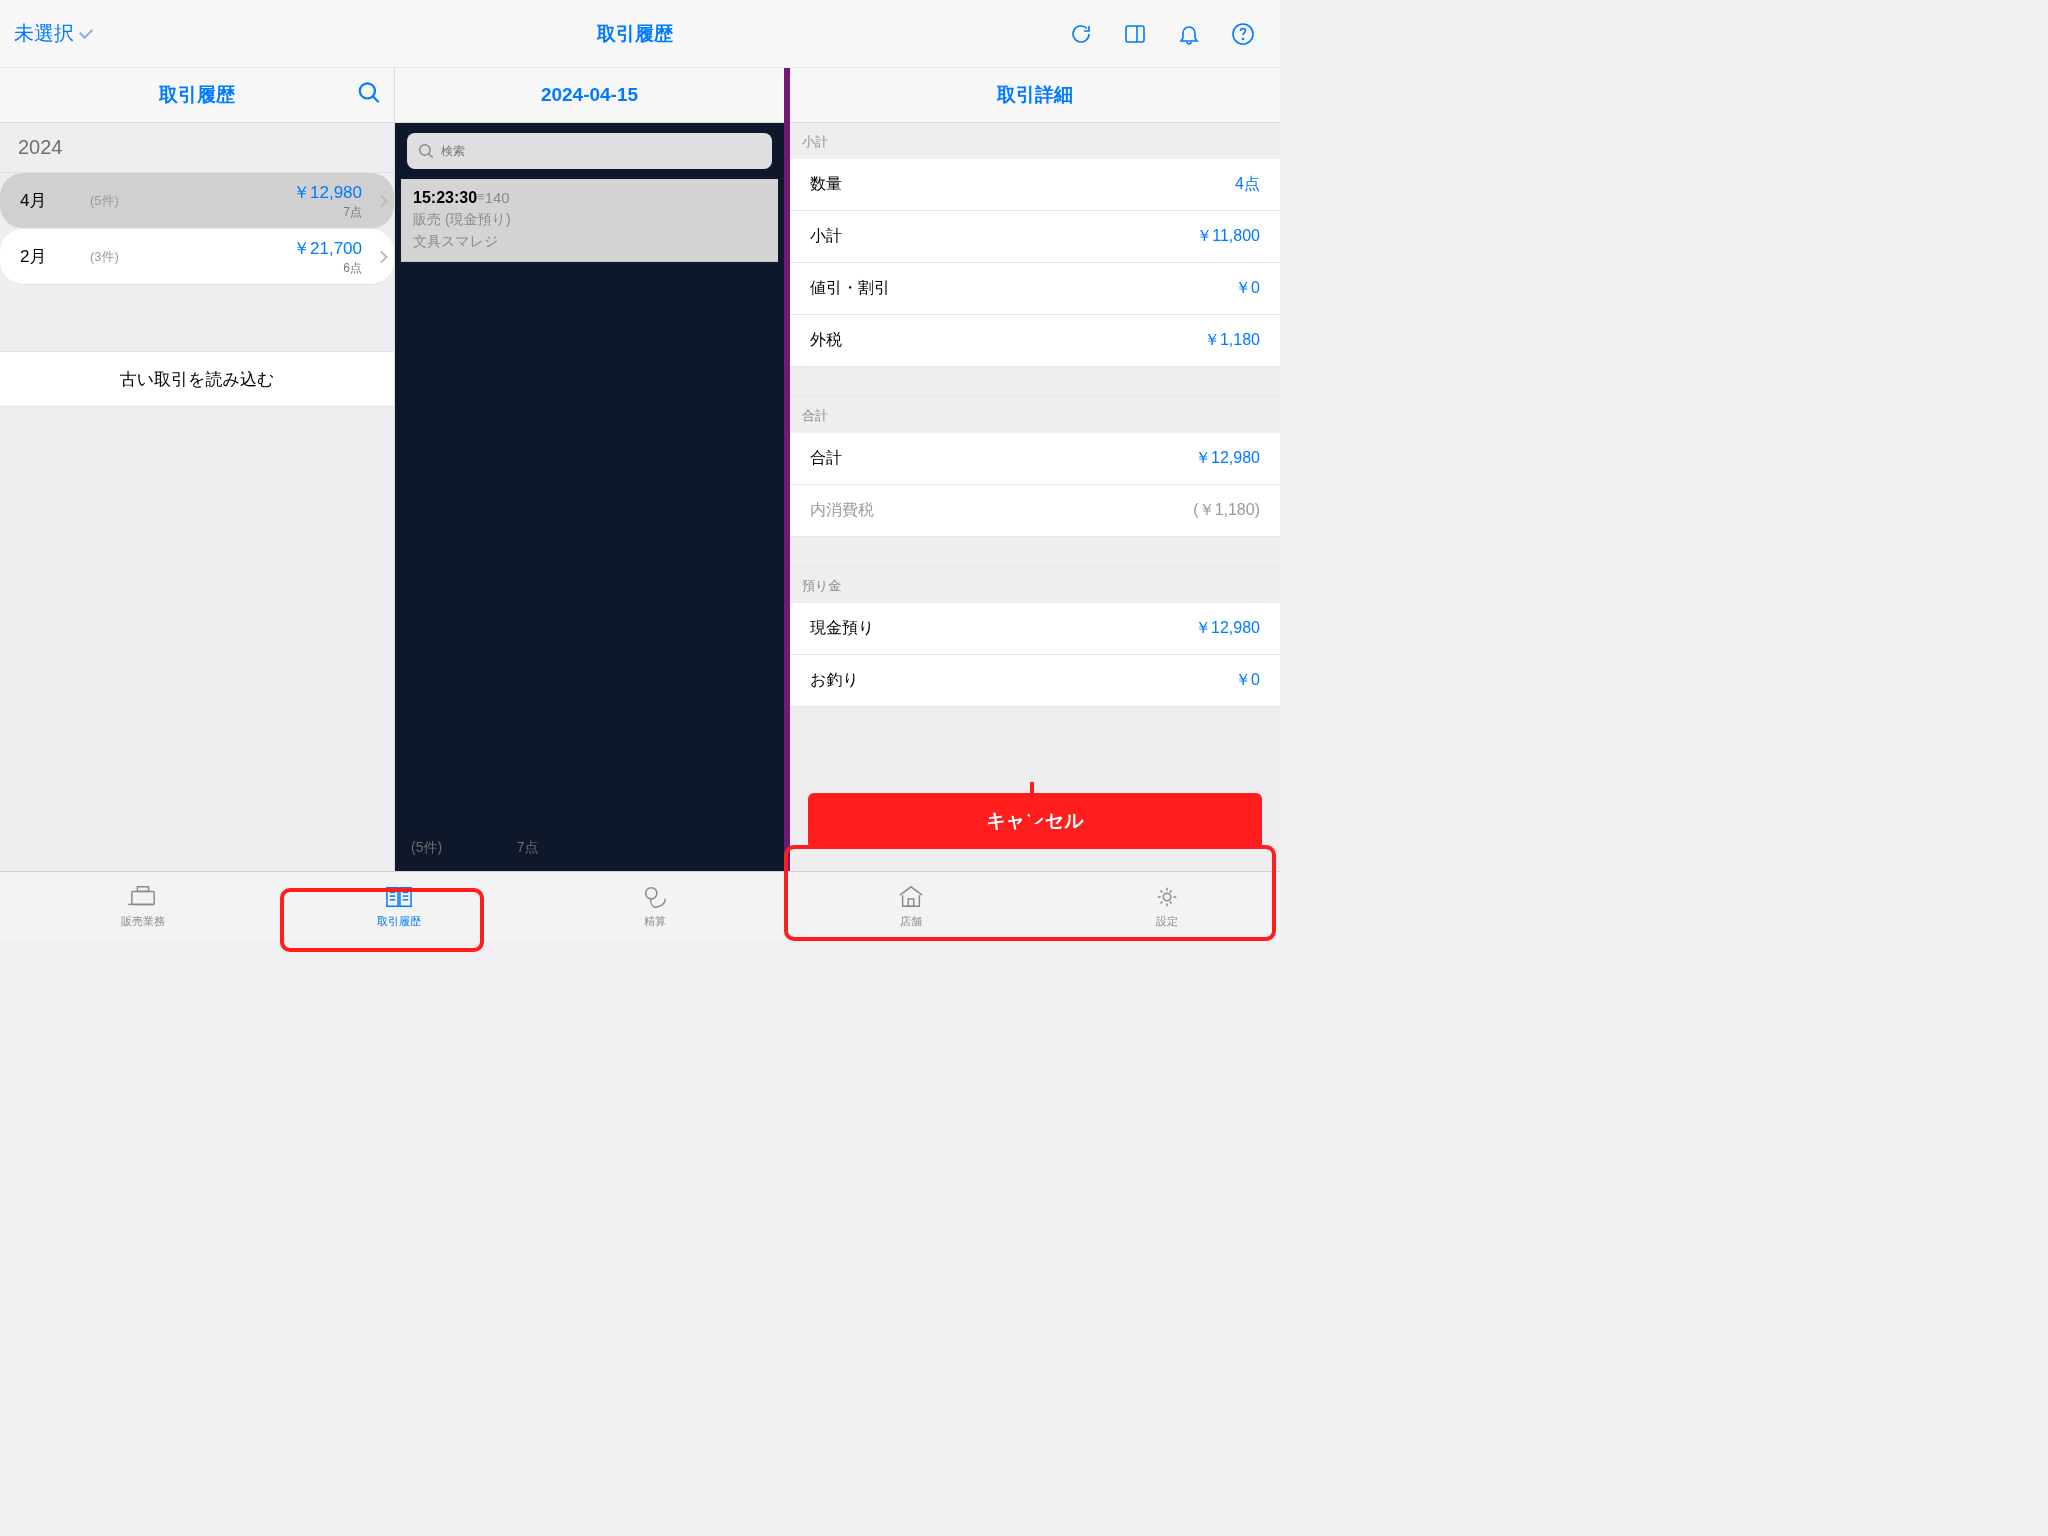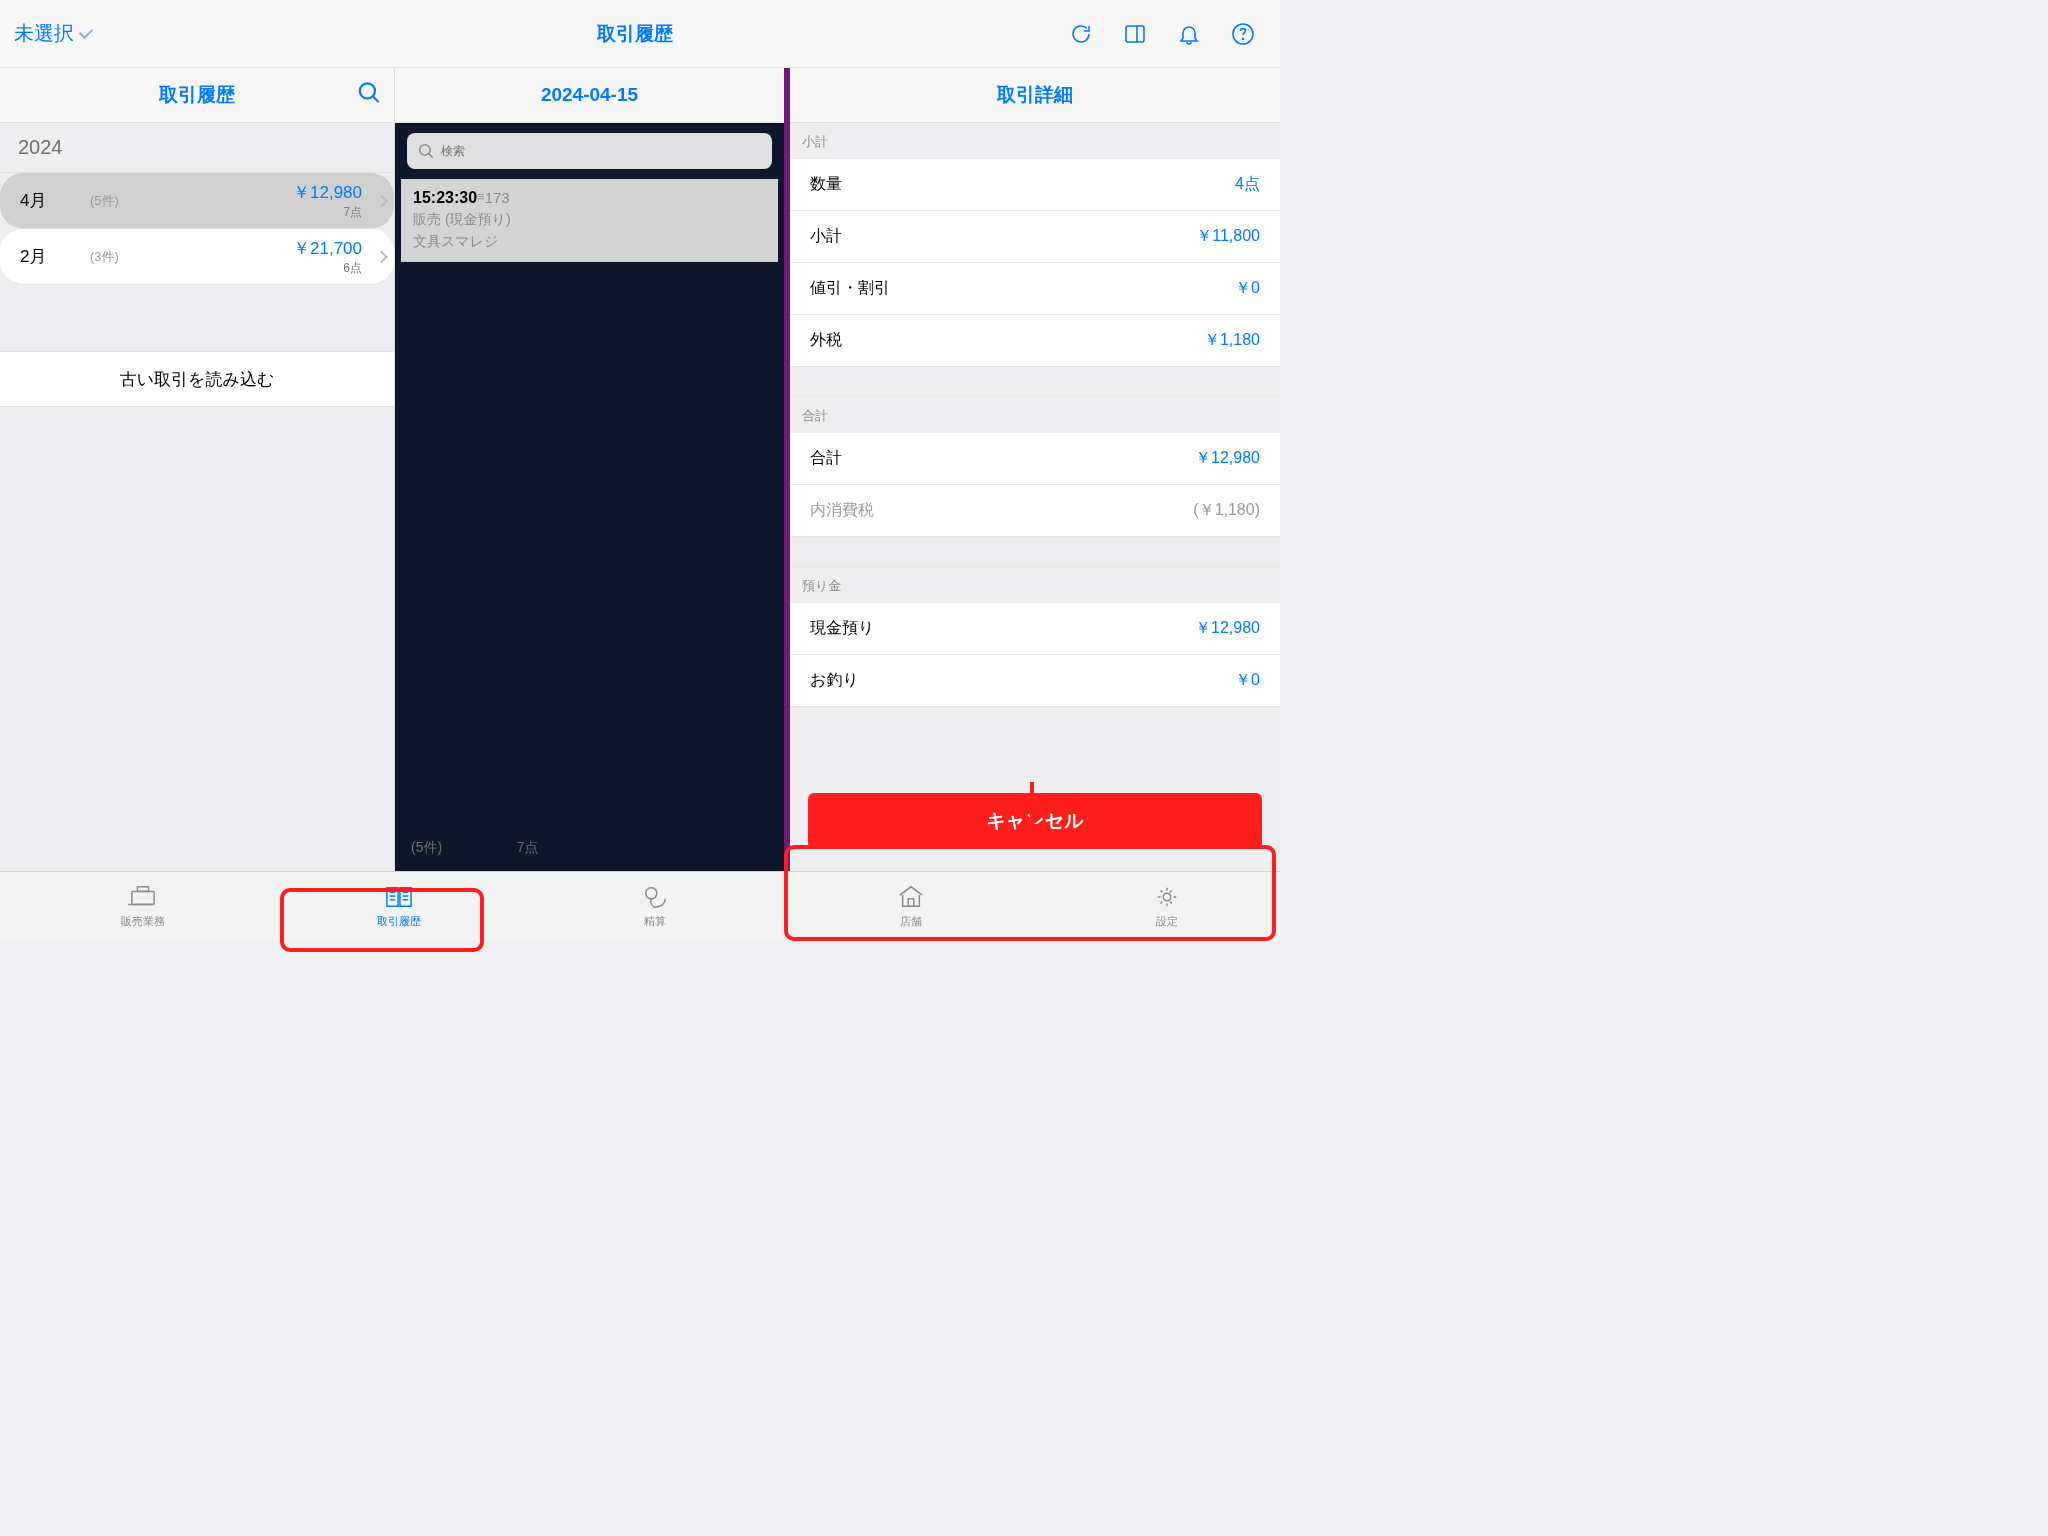--- a/index.html
+++ b/index.html
@@ -328,21 +328,21 @@
       <svg viewBox="0 0 24 24">
             <circle cx="10.5" cy="10.5" r="7"></circle>
             <line x1="21" y1="21" x2="15.5" y2="15.5"></line>
           </svg>
       <input placeholder="検索" style="">
     </div>
     <div class="tx-row">
       <div class="line1">
         <span class="time">15:23:30</span>
         <span class="eq">≡</span>
-        <span class="tid">173</span>
+        <span class="tid">140</span>
       </div>
       <div class="line2">販売 (現金預り)</div>
       <div class="line3">文具スマレジ</div>
     </div>
     <div class="col2-footer">
       <span>(5件)</span>
       <span class="mid">7点</span>
       <span style="flex:1"></span>
     </div>
   </div>

